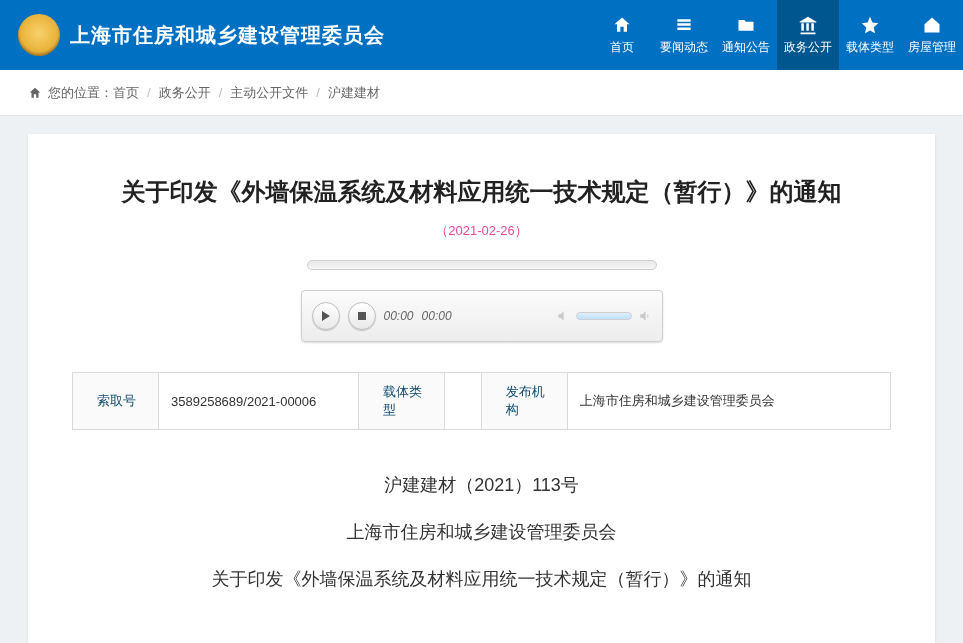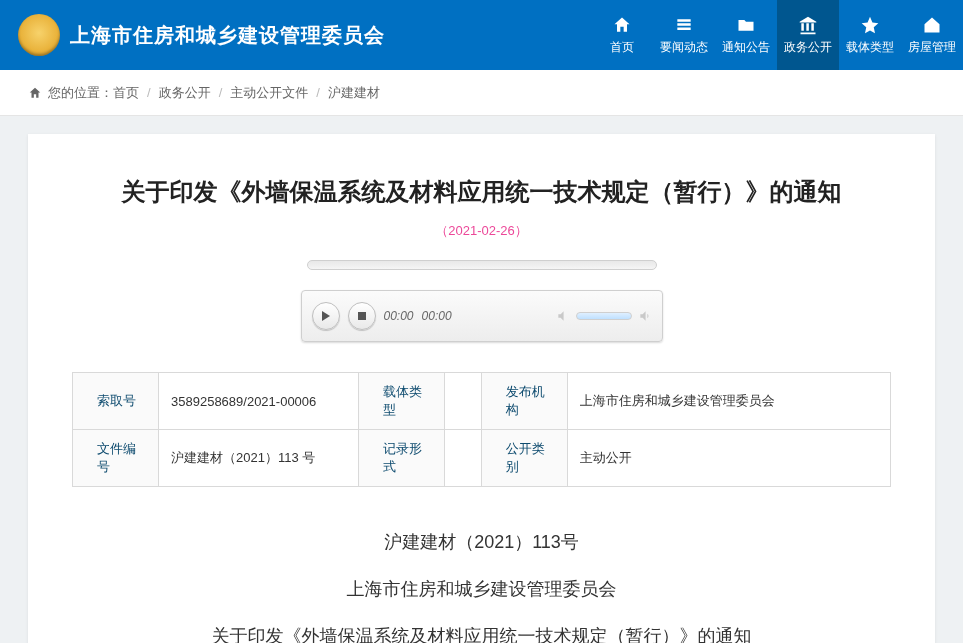--- a/index.html
+++ b/index.html
@@ -212,28 +212,20 @@
   <table class="meta">
     <tbody>
         <tr>
       <th>索取号</th>
       <td class="wide">3589258689/2021-00006</td>
       <th>载体类型</th>
       <td></td>
       <th>发布机构</th>
       <td>上海市住房和城乡建设管理委员会</td>
     </tr>
-    <tr>
-      <th>文件编号</th>
-      <td class="wide">沪建建材（2021）113 号</td>
-      <th>记录形式</th>
-      <td></td>
-      <th>公开类别</th>
-      <td>主动公开</td>
-    </tr>
   </tbody>
     </table>
 
   <div class="body-text">
     <p>沪建建材（2021）113号</p>
     <p>上海市住房和城乡建设管理委员会</p>
     <p>关于印发《外墙保温系统及材料应用统一技术规定（暂行）》的通知</p>
   </div>
 
 </div>

